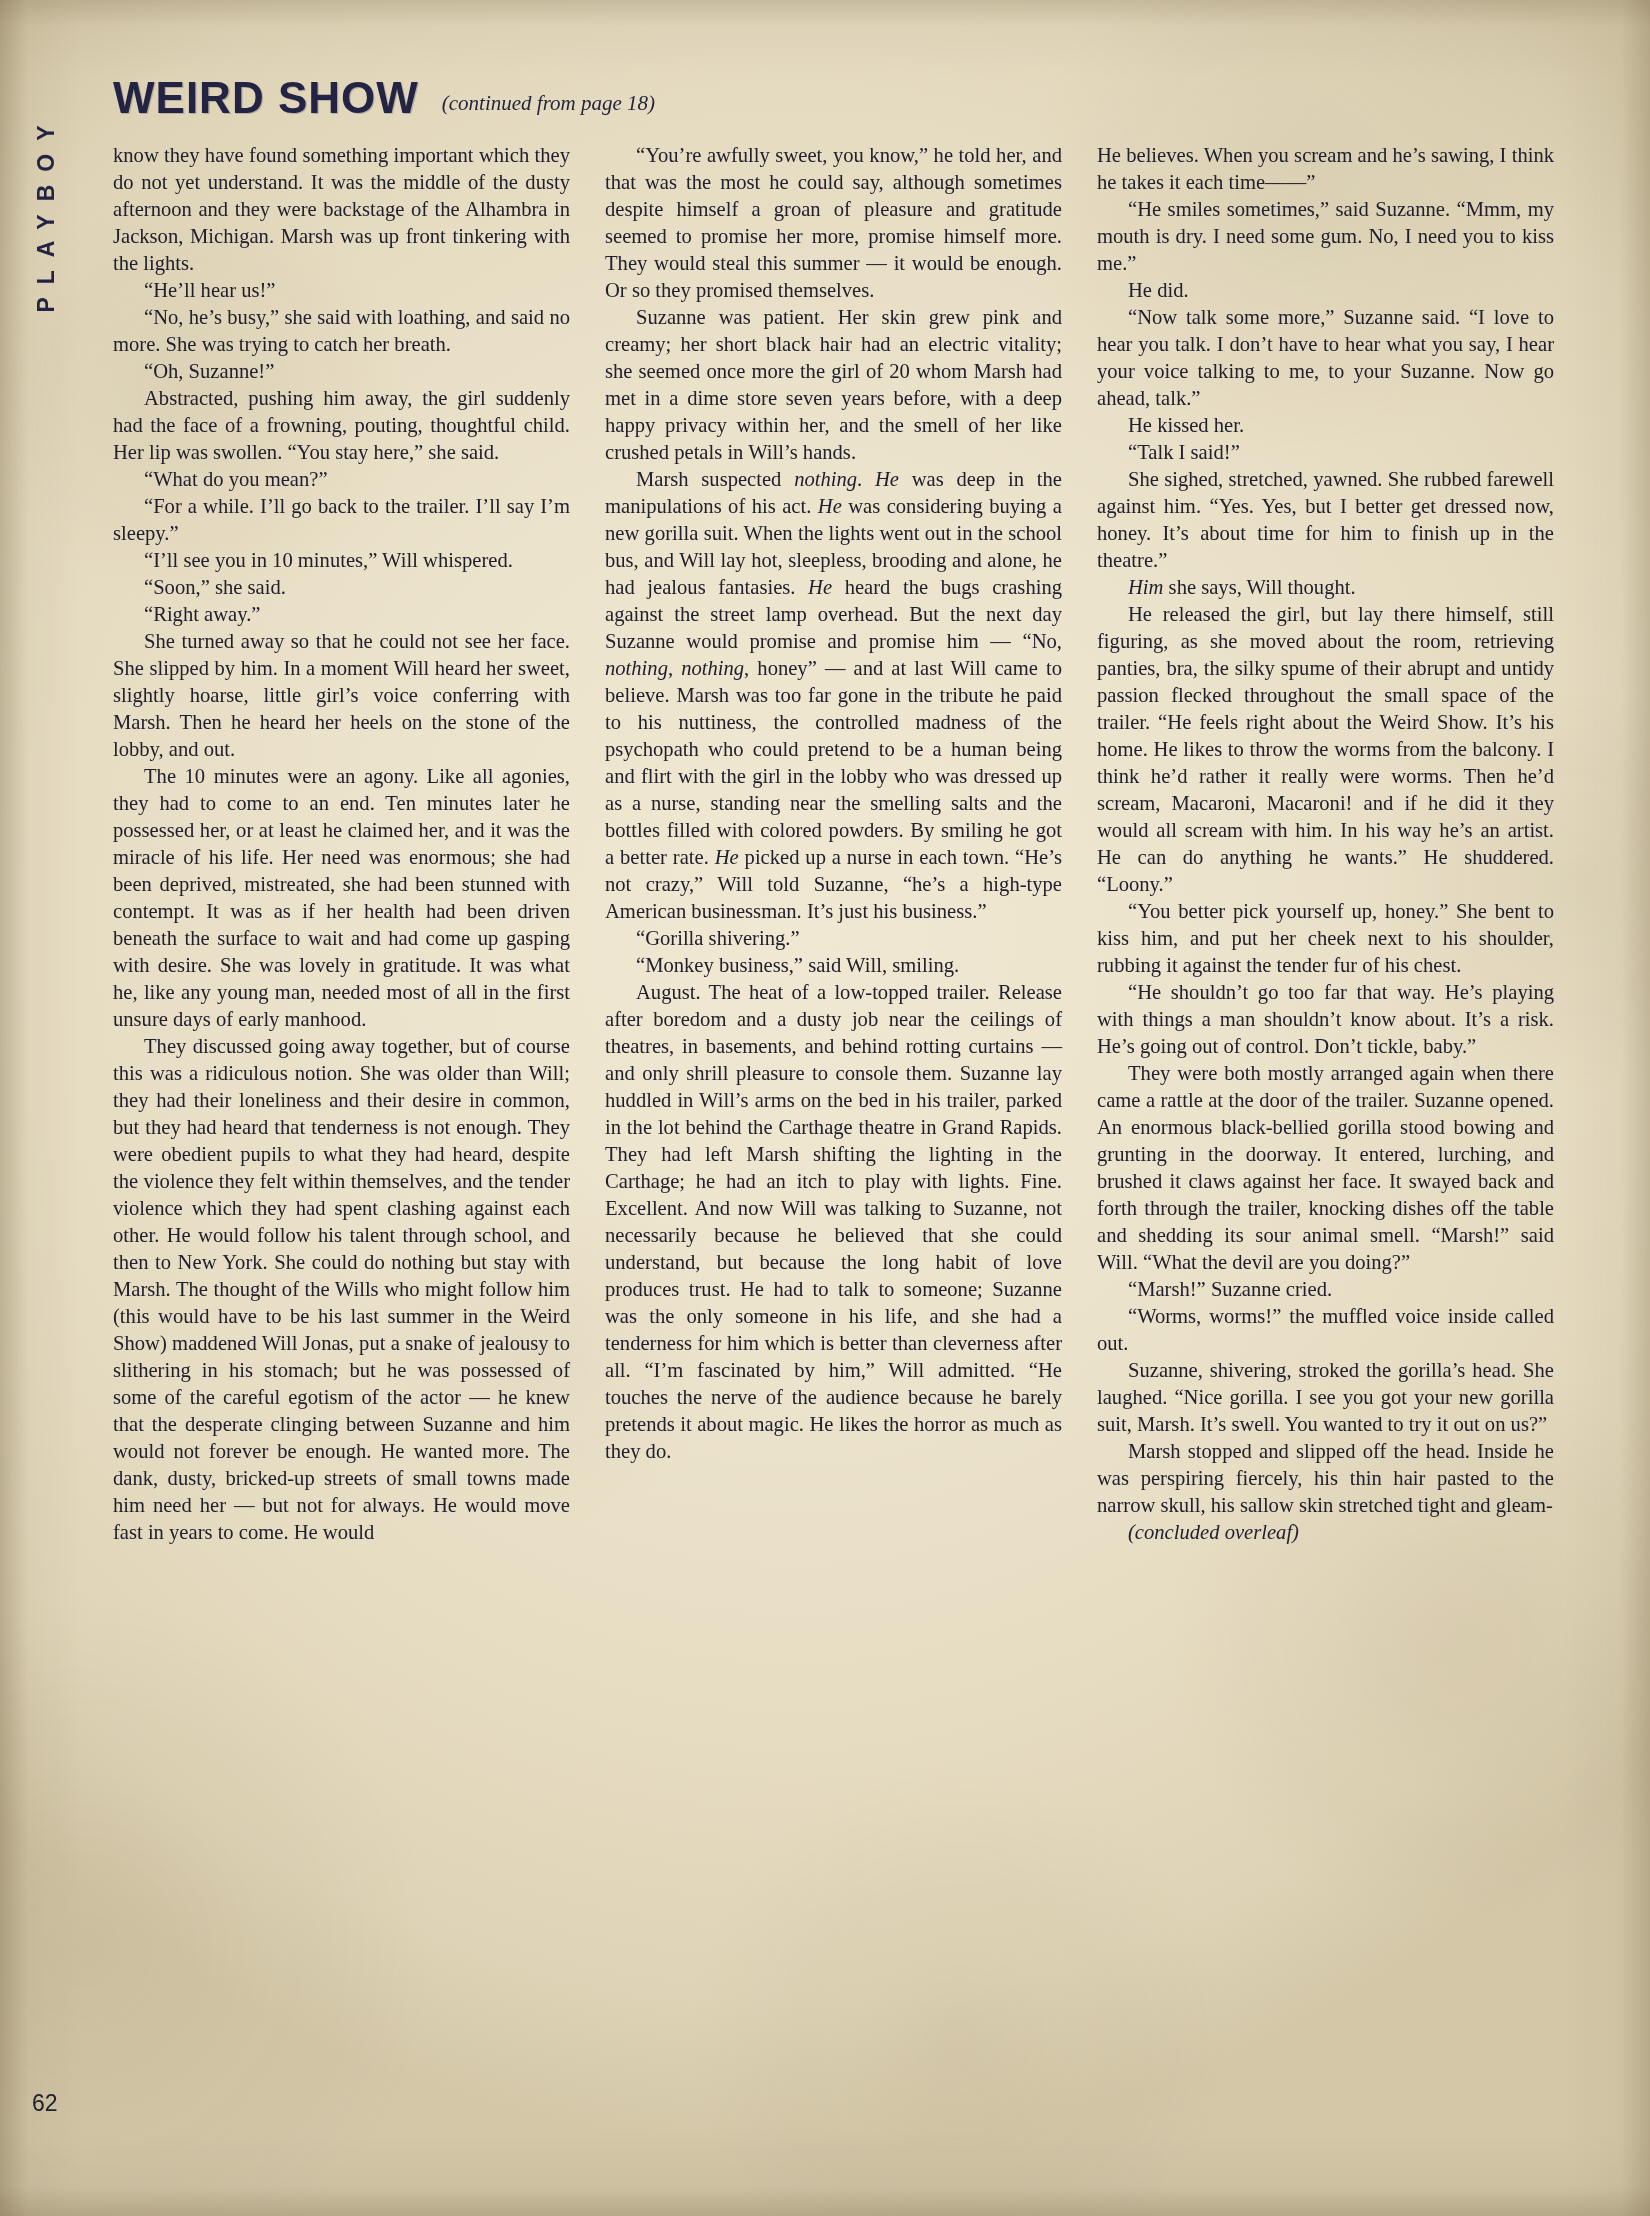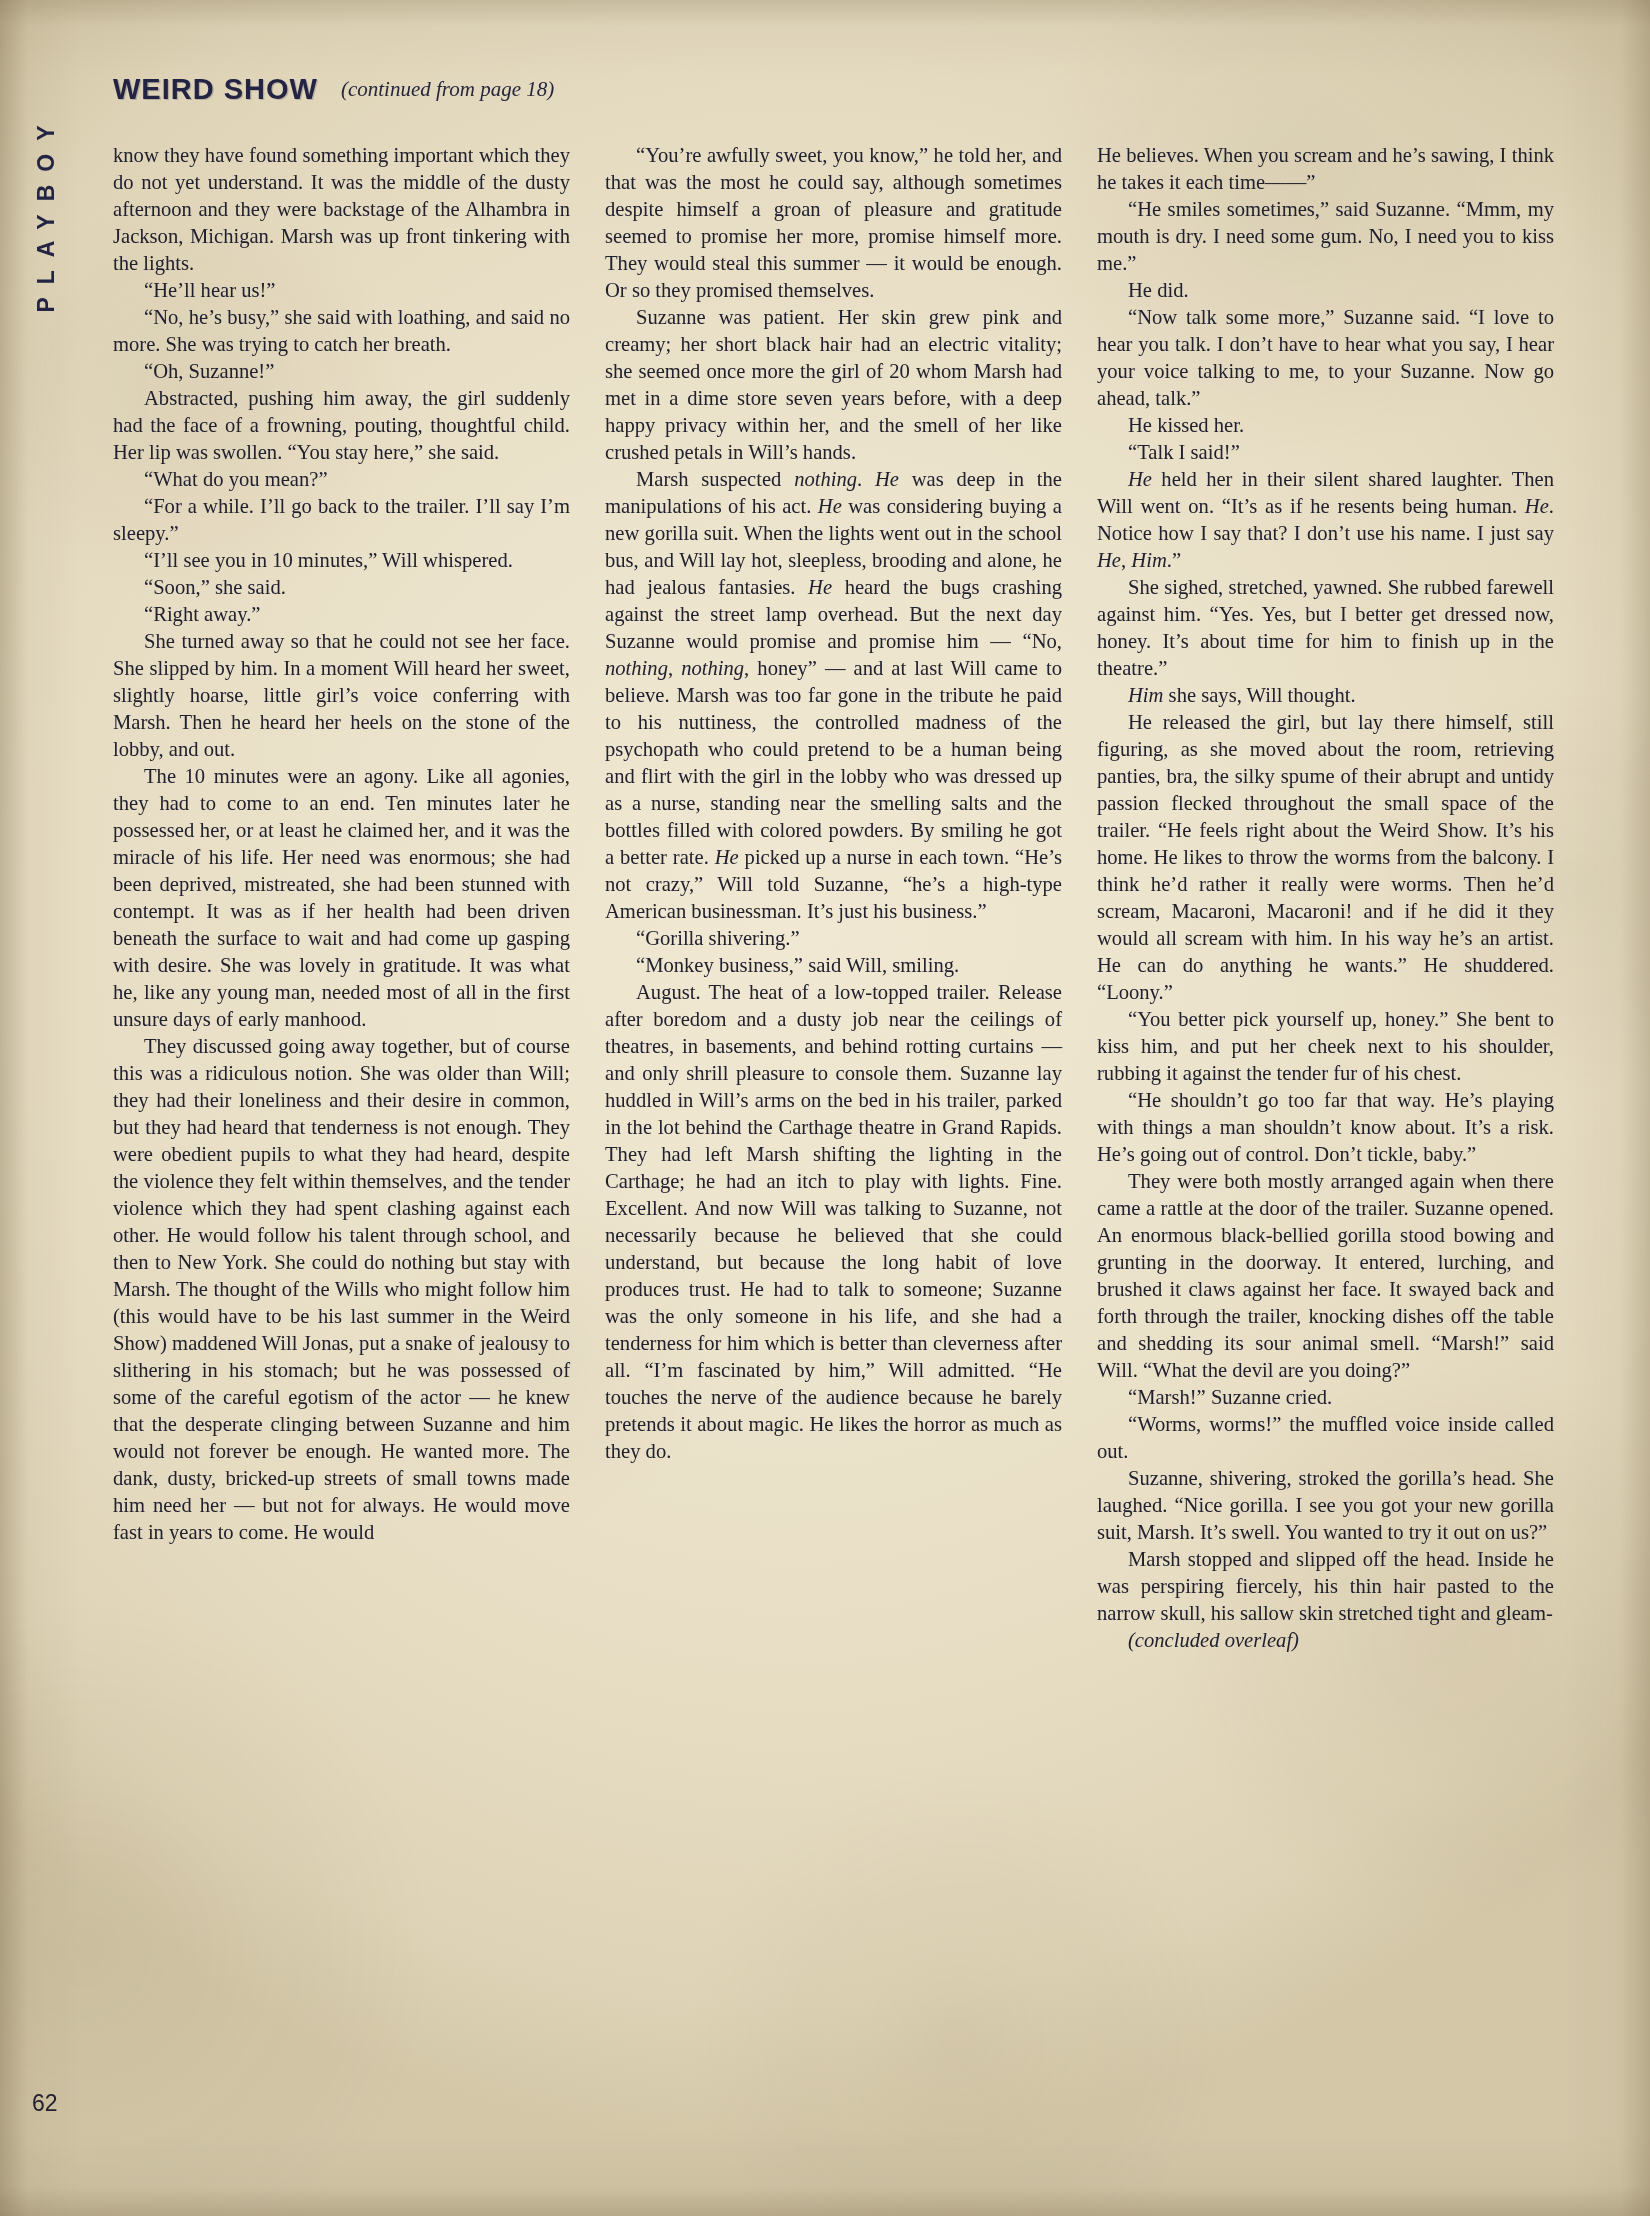--- a/index.html
+++ b/index.html
@@ -84,21 +84,21 @@
     position: absolute;
     left: 113px;
     top: 73px;
     display: flex;
     align-items: baseline;
     gap: 23px;
   }
   .masthead-title {
     font-family: "Liberation Sans", "DejaVu Sans", sans-serif;
     font-weight: bold;
-    font-size: 29px;
+    font-size: 44px;
     letter-spacing: 1px;
     color: #232344;
     text-shadow: 1.3px 1.3px 0 rgba(35,35,68,0.22);
   }
   .masthead-cont {
     font-family: "Liberation Serif", "DejaVu Serif", serif;
     font-style: italic;
     font-size: 21px;
     color: #25253c;
     position: relative;
@@ -194,21 +194,20 @@
         <p>August. The heat of a low-topped trailer. Release after boredom and a dusty job near the ceilings of theatres, in basements, and behind rotting curtains — and only shrill pleasure to console them. Suzanne lay huddled in Will’s arms on the bed in his trailer, parked in the lot behind the Carthage theatre in Grand Rapids. They had left Marsh shifting the lighting in the Carthage; he had an itch to play with lights. Fine. Excellent. And now Will was talking to Suzanne, not necessarily because he believed that she could understand, but because the long habit of love produces trust. He had to talk to someone; Suzanne was the only someone in his life, and she had a tenderness for him which is better than cleverness after all. “I’m fascinated by him,” Will admitted. “He touches the nerve of the audience because he barely pretends it about magic. He likes the horror as much as they do.</p>
       </div>
 
       <div class="col col-3">
         <p class="noindent">He believes. When you scream and he’s sawing, I think he takes it each time——”</p>
         <p>“He smiles sometimes,” said Suzanne. “Mmm, my mouth is dry. I need some gum. No, I need you to kiss me.”</p>
         <p>He did.</p>
         <p>“Now talk some more,” Suzanne said. “I love to hear you talk. I don’t have to hear what you say, I hear your voice talking to me, to your Suzanne. Now go ahead, talk.”</p>
         <p>He kissed her.</p>
         <p>“Talk I said!”</p>
-        <p><i>He</i> held her in their silent shared laughter. Then Will went on. “It’s as if he resents being human. <i>He</i>. Notice how I say that? I don’t use his name. I just say <i>He</i>, <i>Him</i>.”</p>
         <p>She sighed, stretched, yawned. She rubbed farewell against him. “Yes. Yes, but I better get dressed now, honey. It’s about time for him to finish up in the theatre.”</p>
         <p><i>Him</i> she says, Will thought.</p>
         <p>He released the girl, but lay there himself, still figuring, as she moved about the room, retrieving panties, bra, the silky spume of their abrupt and untidy passion flecked throughout the small space of the trailer. “He feels right about the Weird Show. It’s his home. He likes to throw the worms from the balcony. I think he’d rather it really were worms. Then he’d scream, Macaroni, Macaroni! and if he did it they would all scream with him. In his way he’s an artist. He can do anything he wants.” He shuddered. “Loony.”</p>
         <p>“You better pick yourself up, honey.” She bent to kiss him, and put her cheek next to his shoulder, rubbing it against the tender fur of his chest.</p>
         <p>“He shouldn’t go too far that way. He’s playing with things a man shouldn’t know about. It’s a risk. He’s going out of control. Don’t tickle, baby.”</p>
         <p>They were both mostly arranged again when there came a rattle at the door of the trailer. Suzanne opened. An enormous black-bellied gorilla stood bowing and grunting in the doorway. It entered, lurching, and brushed it claws against her face. It swayed back and forth through the trailer, knocking dishes off the table and shedding its sour animal smell. “Marsh!” said Will. “What the devil are you doing?”</p>
         <p>“Marsh!” Suzanne cried.</p>
         <p>“Worms, worms!” the muffled voice inside called out.</p>
         <p>Suzanne, shivering, stroked the gorilla’s head. She laughed. “Nice gorilla. I see you got your new gorilla suit, Marsh. It’s swell. You wanted to try it out on us?”</p>
         <p>Marsh stopped and slipped off the head. Inside he was perspiring fiercely, his thin hair pasted to the narrow skull, his sallow skin stretched tight and gleam-</p>

